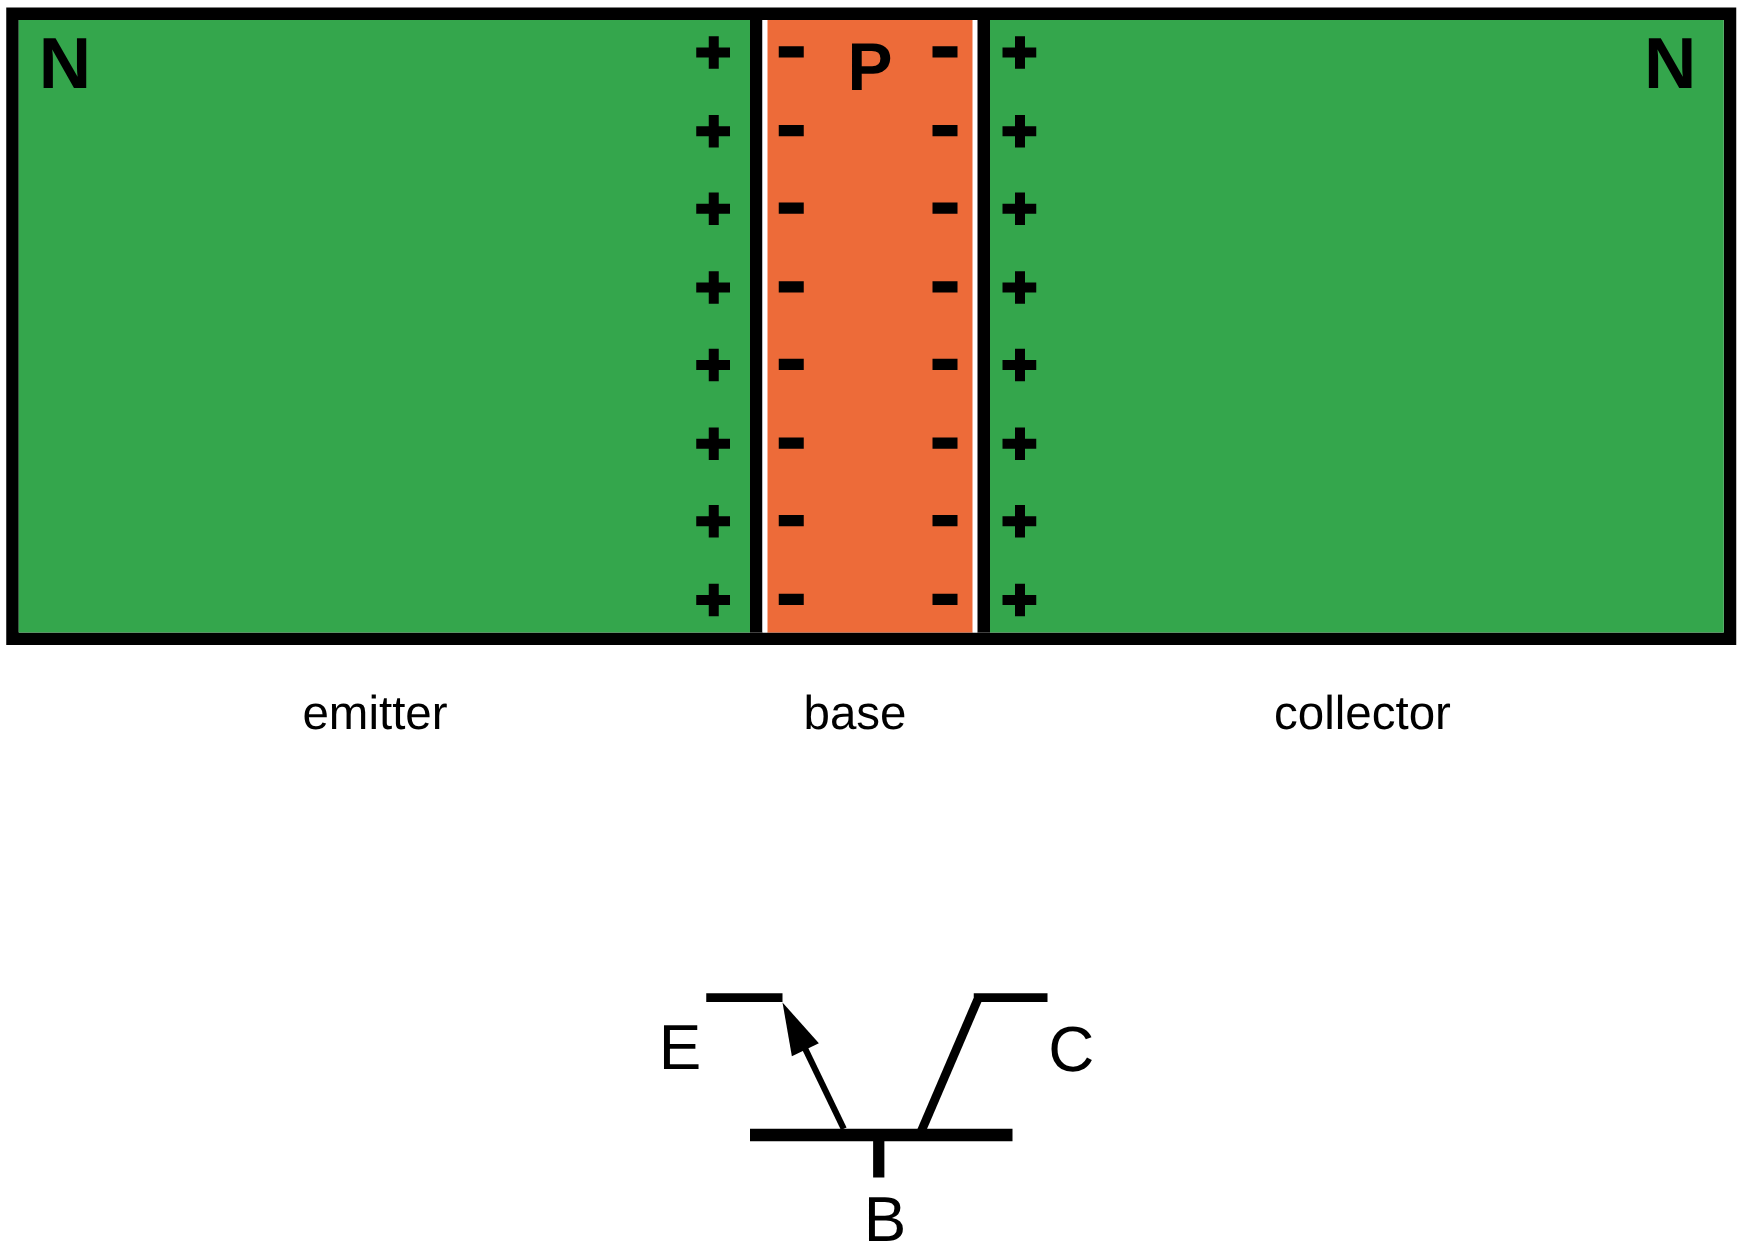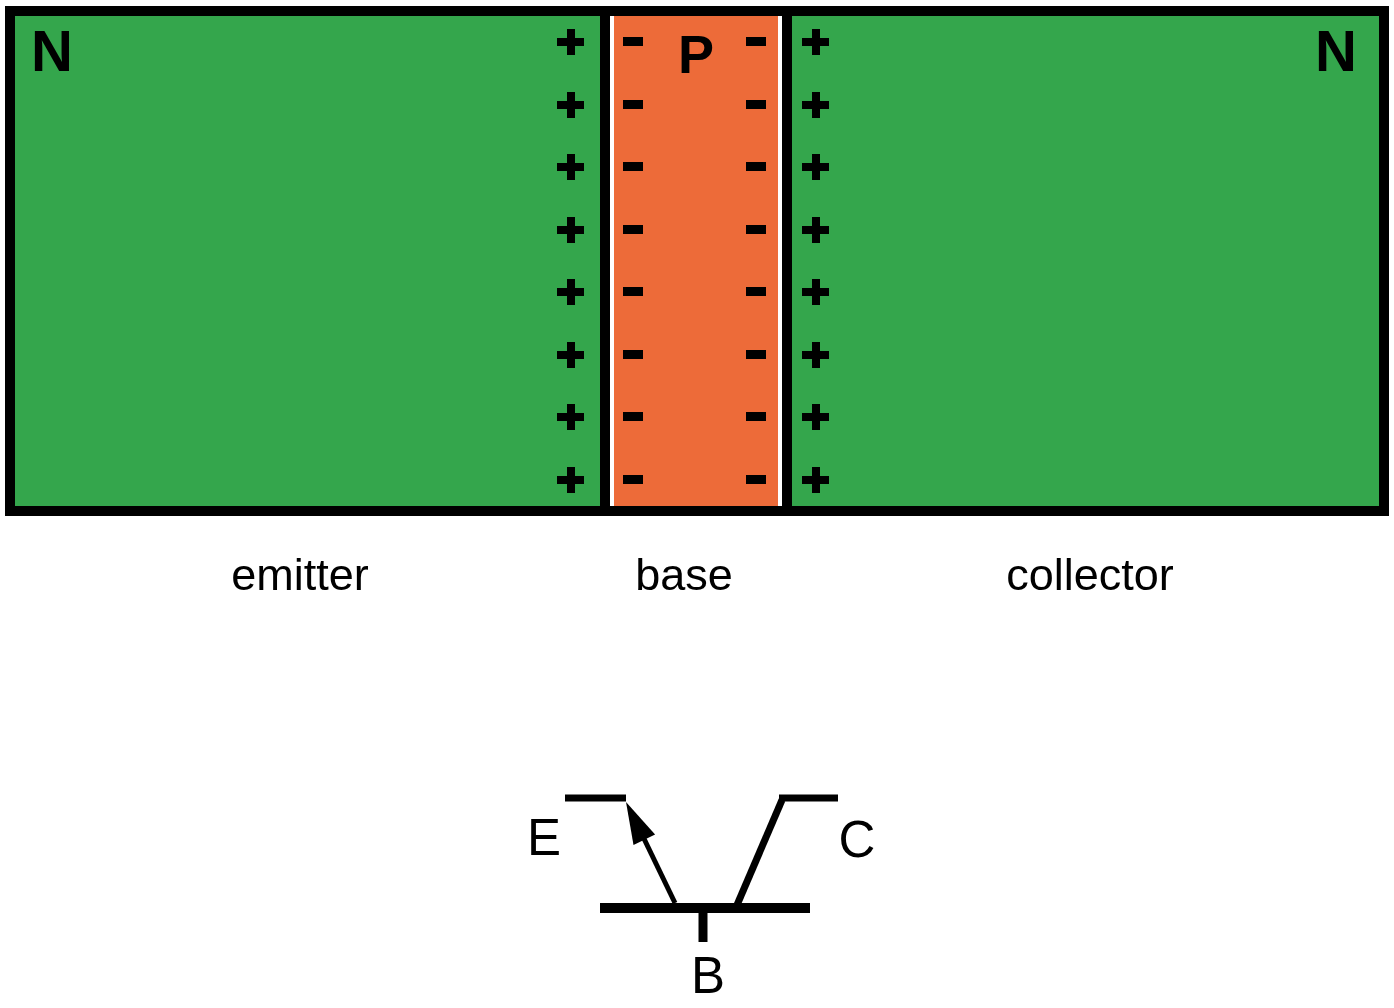--- a/index.html
+++ b/index.html
@@ -66,21 +66,21 @@
   .sym.minus { width:20px; }
   .sym.minus::before {
     content:""; position:absolute; left:0; top:50%;
     width:20px; height:9px; margin-top:-5px; background:var(--outline, #000);
   }
 
   
   .terminal-label {
     position:absolute; top:552px;
     transform:translateX(-50%);
-    font-size:45px; line-height:1; white-space:nowrap;
+    font-size:38px; line-height:1; white-space:nowrap;
   }
   .terminal-emitter   { left:300px; }
   .terminal-base      { left:684px; }
   .terminal-collector { left:1090px; }
 
   
   .schematic {
     position:absolute; left:480px; top:760px;
     width:420px; height:248px;
   }

